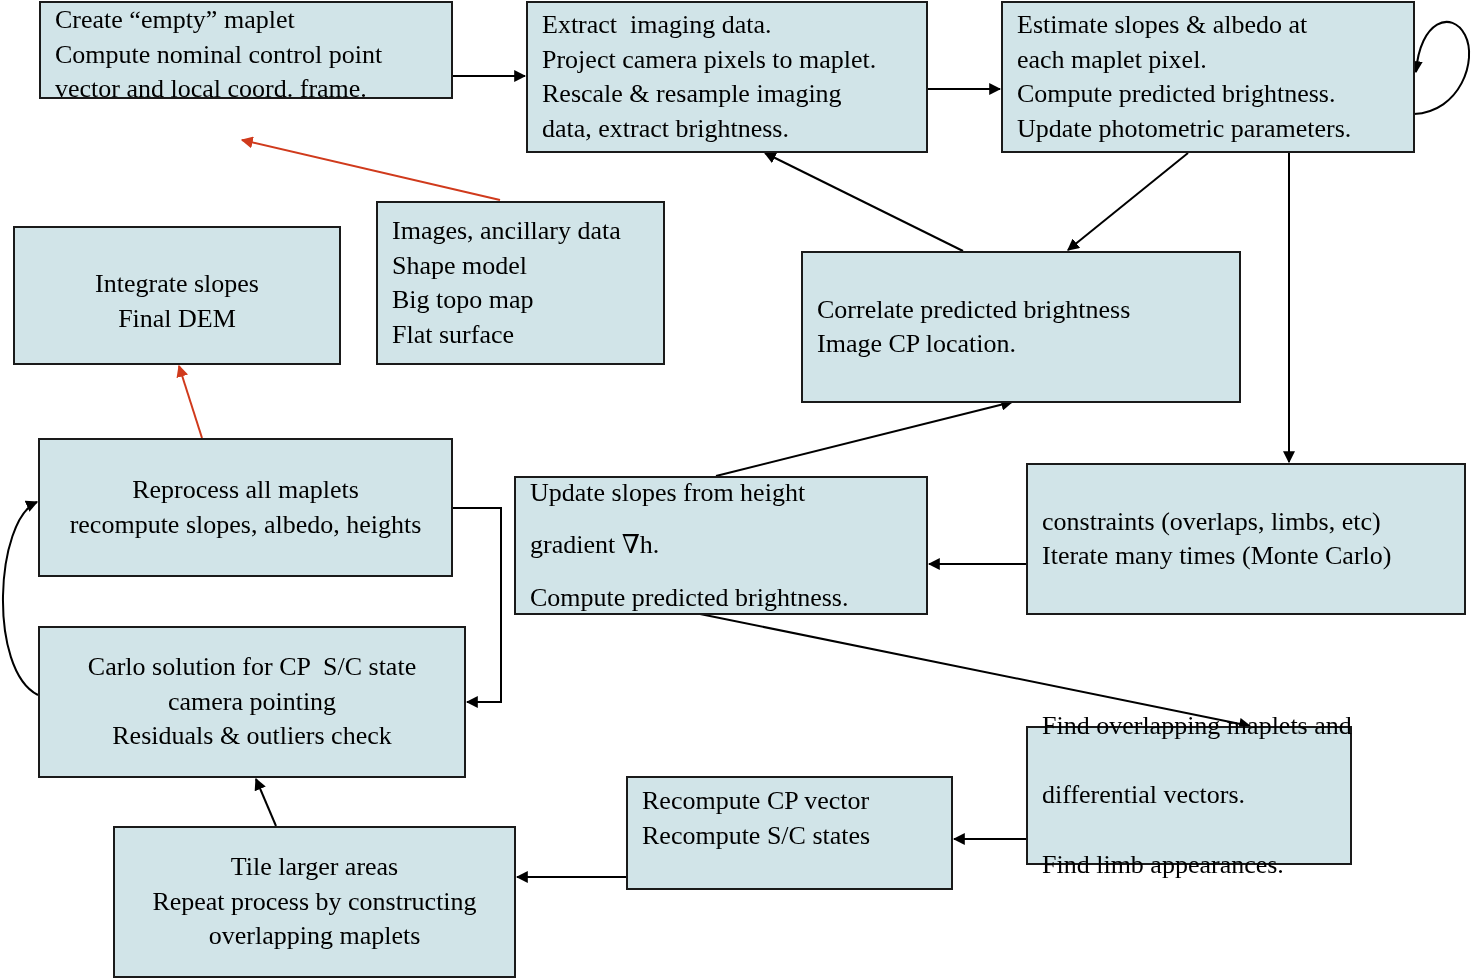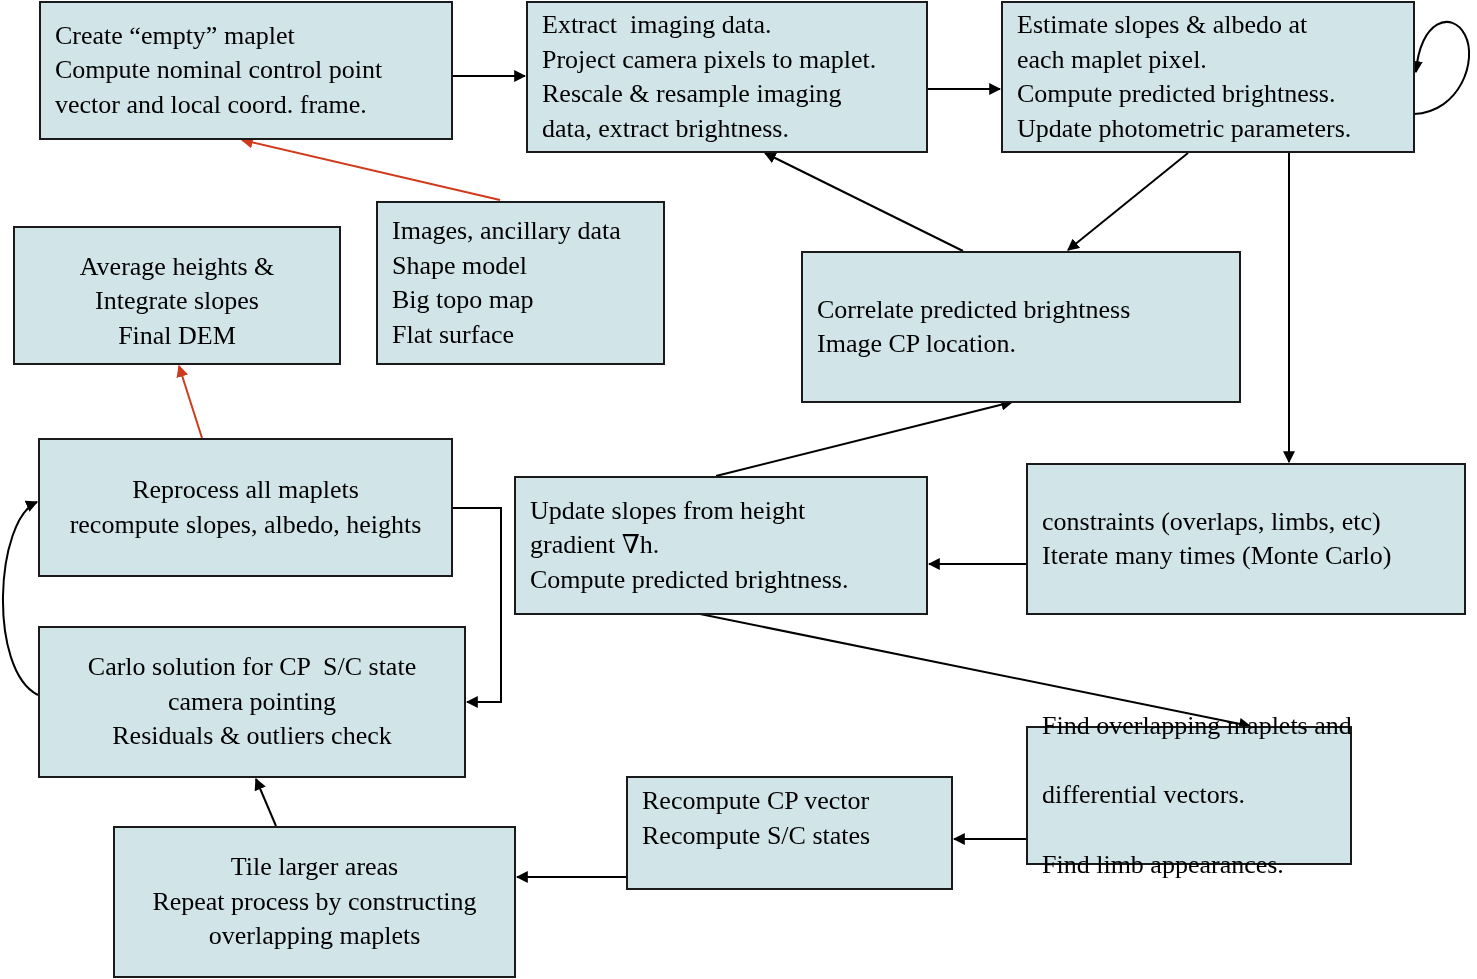--- a/index.html
+++ b/index.html
@@ -40,21 +40,21 @@
     <line x1="276" y1="826" x2="256" y2="779" marker-end="url(#ah)"></line>
     <path d="M38,695 C-12,670 -5,520 37,502" marker-end="url(#ah)"></path>
     <path d="M452,508 L501,508 L501,702 L467,702" marker-end="url(#ah)"></path>
   </g>
   <g stroke="#d03a1c" stroke-width="2" fill="none">
     <line x1="500" y1="200" x2="242" y2="140" marker-end="url(#ahr)"></line>
     <line x1="202" y1="438" x2="179" y2="366" marker-end="url(#ahr)"></line>
   </g>
 </svg>
 
-<div class="box left" style="left:39px;top:1px;width:414px;height:139px;">
+<div class="box left" style="left:39px;top:1px;width:414px;height:98px;justify-content:space-between;">
   <span class="line">Create “empty” maplet</span>
   <span class="line">Compute nominal control point</span>
   <span class="line">vector and local coord. frame.</span>
 </div>
 
 <div class="box left" style="left:526px;top:1px;width:402px;height:152px;">
   <span class="line">Extract  imaging data.</span>
   <span class="line">Project camera pixels to maplet.</span>
   <span class="line">Rescale &amp; resample imaging</span>
   <span class="line">data, extract brightness.</span>
@@ -68,36 +68,35 @@
 </div>
 
 <div class="box left" style="left:376px;top:201px;width:289px;height:164px;">
   <span class="line">Images, ancillary data</span>
   <span class="line">Shape model</span>
   <span class="line">Big topo map</span>
   <span class="line">Flat surface</span>
 </div>
 
 <div class="box center" style="left:13px;top:226px;width:328px;height:139px;padding-top:12px;">
-  <span class="line">Average heights &amp;</span>
   <span class="line">Integrate slopes</span>
   <span class="line">Final DEM</span>
 </div>
 
 <div class="box left" style="left:801px;top:251px;width:440px;height:152px;">
   <span class="line">Correlate predicted brightness</span>
   <span class="line">Image CP location.</span>
 </div>
 
 <div class="box center" style="left:38px;top:438px;width:415px;height:139px;">
   <span class="line">Reprocess all maplets</span>
   <span class="line">recompute slopes, albedo, heights</span>
 </div>
 
-<div class="box left" style="left:514px;top:476px;width:414px;height:139px;">
+<div class="box left" style="left:514px;top:476px;width:414px;height:139px;gap:18px;">
   <span class="line">Update slopes from height</span>
   <span class="line">gradient ∇h.</span>
   <span class="line">Compute predicted brightness.</span>
 </div>
 
 <div class="box left" style="left:1026px;top:463px;width:440px;height:152px;">
   <span class="line">constraints (overlaps, limbs, etc)</span>
   <span class="line">Iterate many times (Monte Carlo)</span>
 </div>
 

